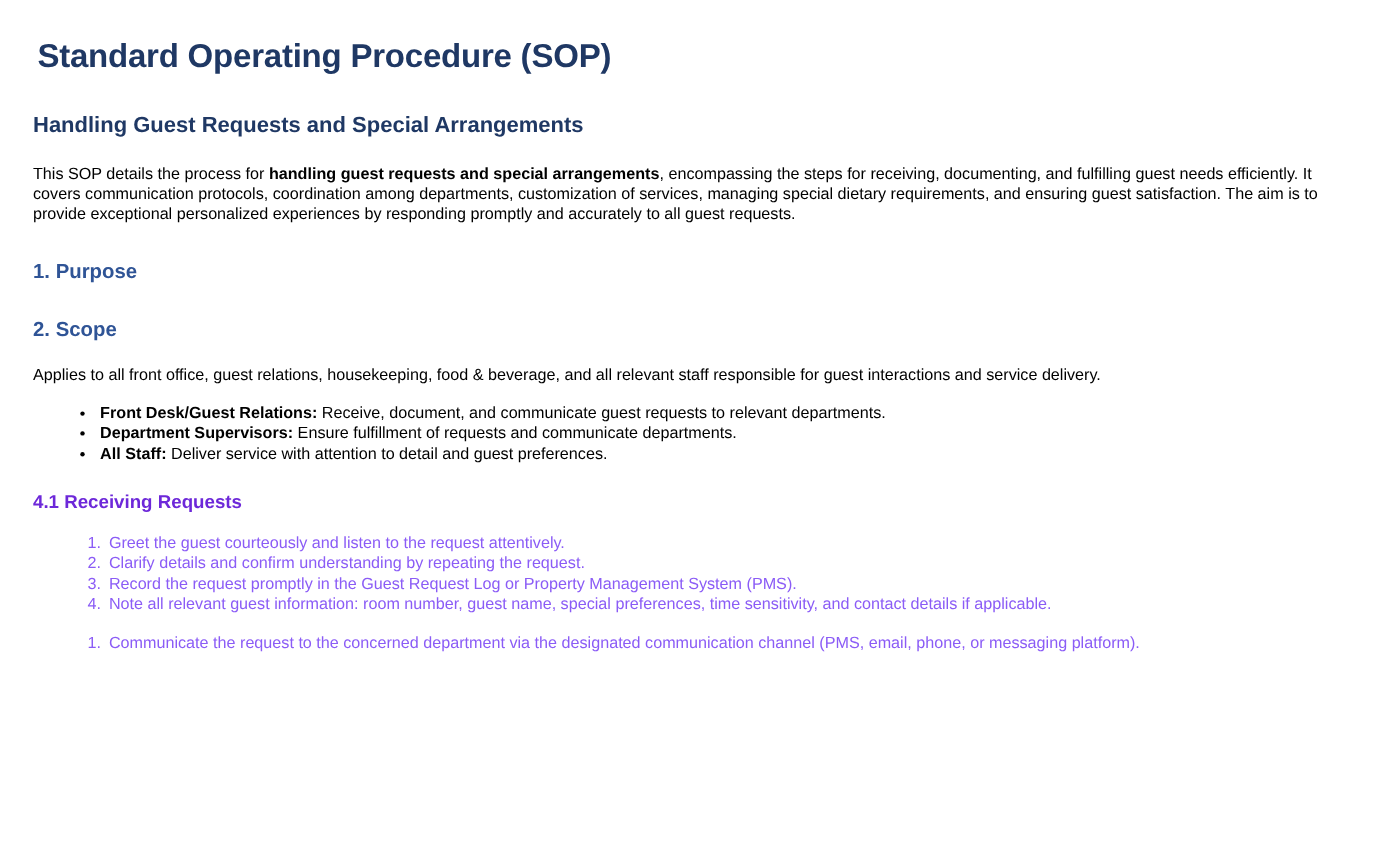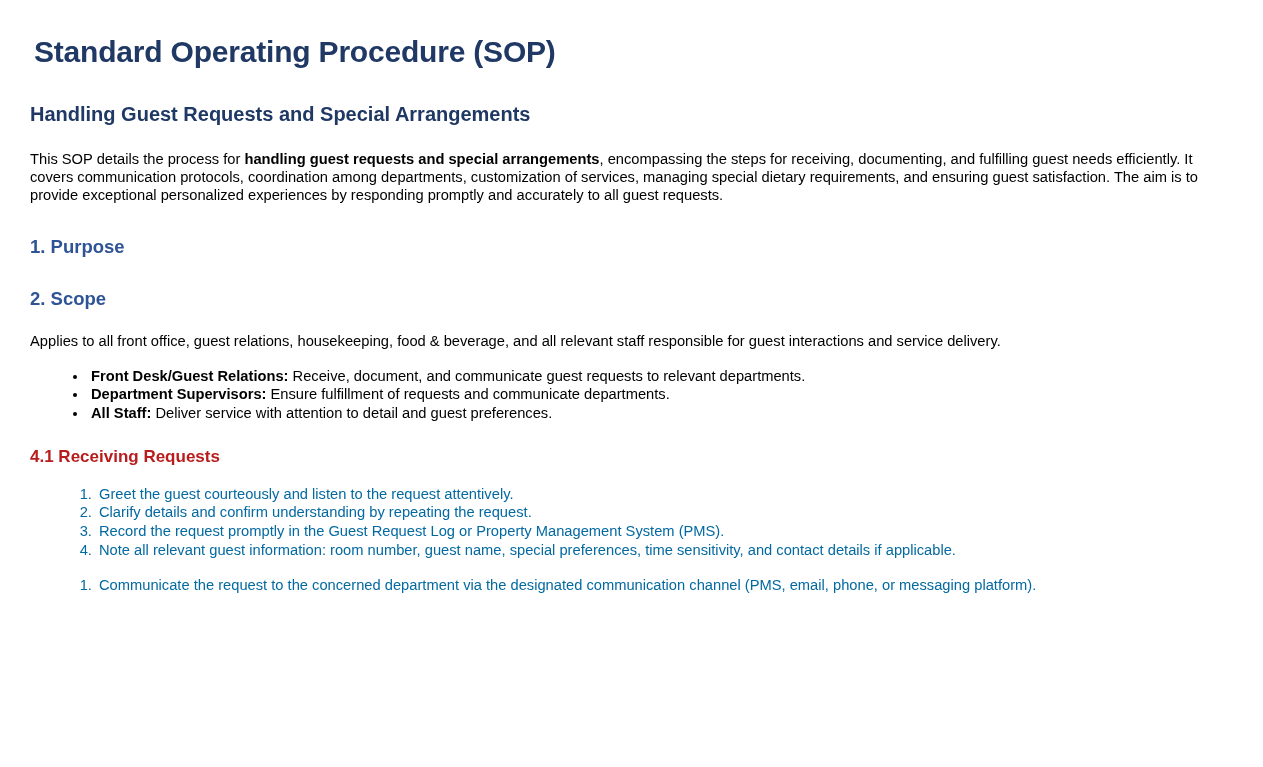--- a/index.html
+++ b/index.html
@@ -49,21 +49,21 @@
   h2.section-heading {
     font-size: 18.5px;
     font-weight: bold;
     color: #2F5496;
     margin: 0;
     line-height: 1.2;
   }
   h3.subsection-heading {
     font-size: 17px;
     font-weight: bold;
-    color: #b91c1c;
+    color: #6d28d9;
     margin: 0;
     line-height: 1.2;
   }
   .sec-1 { padding-top: 32px; }
   .sec-1-body { padding-top: 21px; max-width: 1160px; }
   .sec-2 { padding-top: 30px; }
   .sec-2-body { padding-top: 22px; }
   .sec-3 { padding-top: 30px; }
   .sec-4 { padding-top: 32px; }
   .sub-41 { padding-top: 25px; }
@@ -86,21 +86,21 @@
   }
   ol.proc-list {
     margin: 0;
     padding-top: 17px;
     padding-left: 66px;
     list-style-type: decimal;
   }
   ol.proc-list li {
     font-size: 14.7px;
     line-height: 18.6px;
-    color: #0369a1;
+    color: #8b5cf6;
     padding-left: 3px;
   }
   .bold-inline { font-weight: bold; }
 </style>
 </head>
 <body>
 
 <div class="page">
 
   <h1 class="doc-title">Standard Operating Procedure (SOP)</h1>

